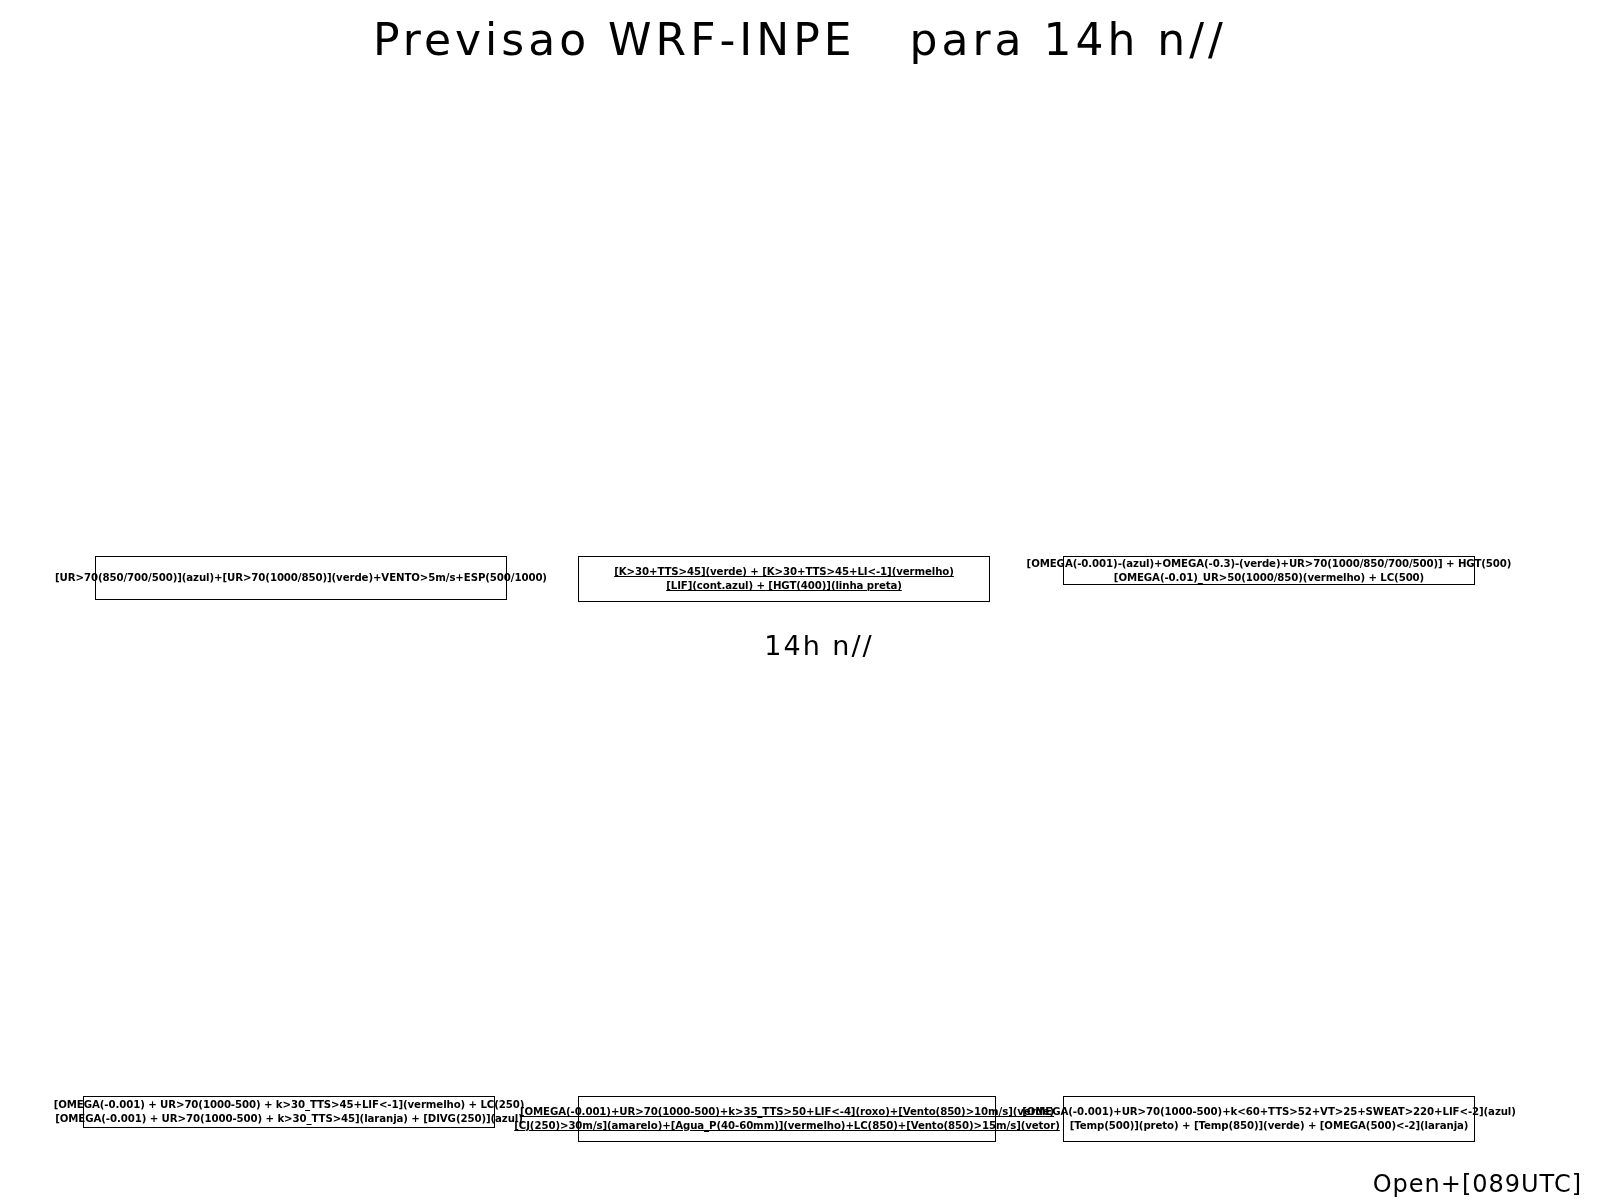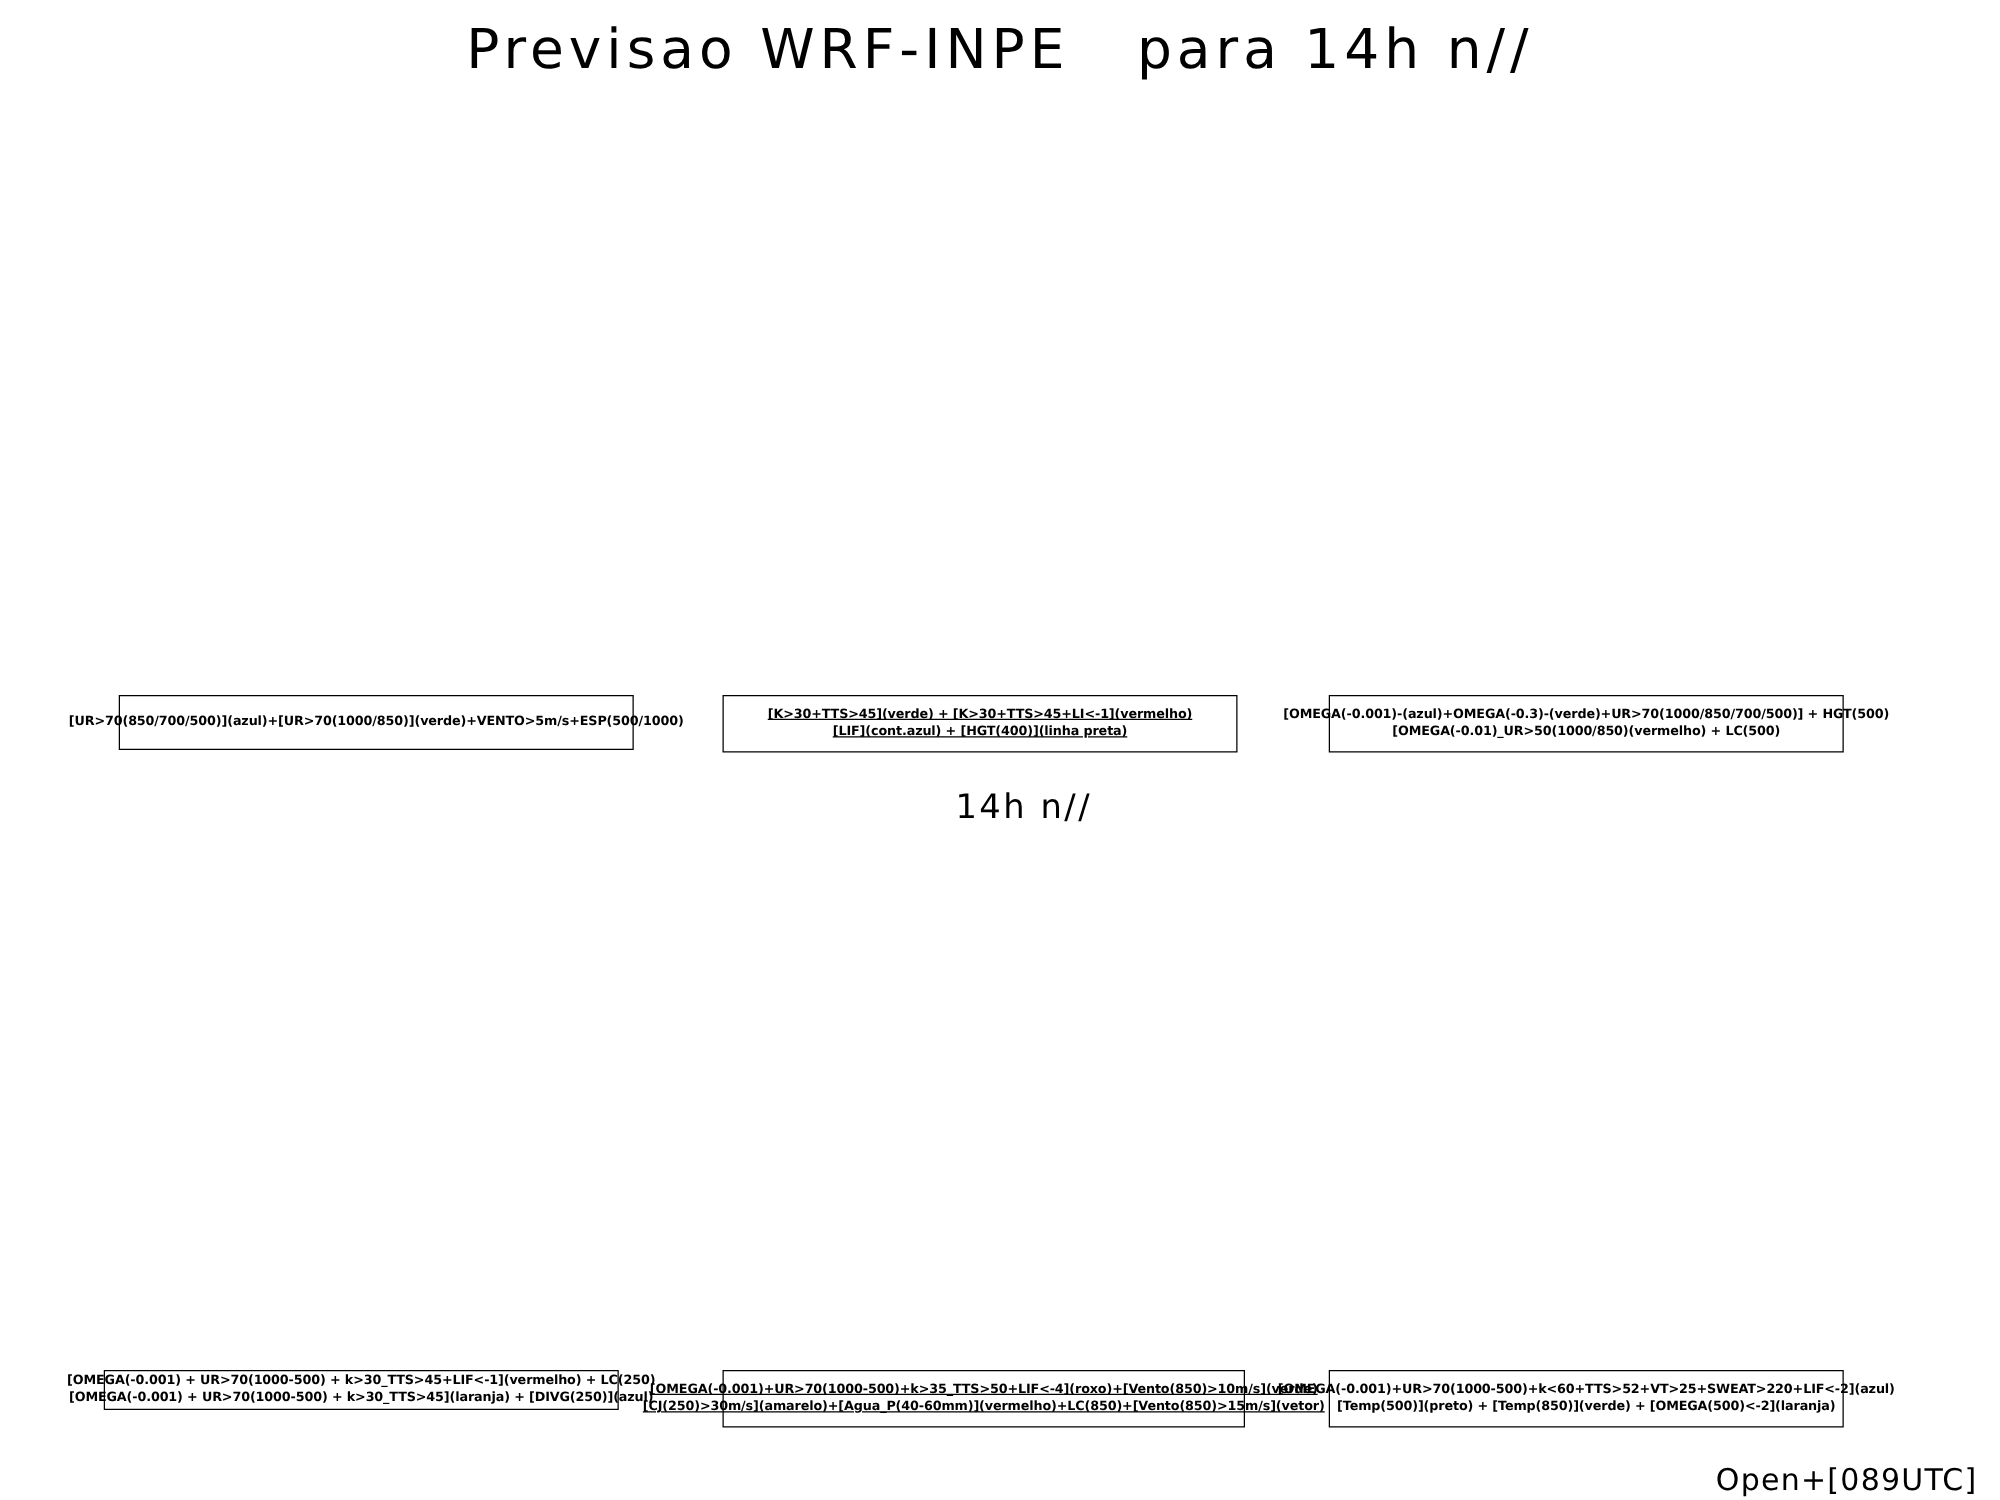--- a/index.html
+++ b/index.html
@@ -78,21 +78,21 @@
     color: #000000;
     line-height: 1.35;
     white-space: nowrap;
     text-align: center;
     letter-spacing: -0.1px;
   }
 
   
   #legend-tl { left: 95px;   top: 556px;  width: 412px; height: 44px; }
   #legend-tc { left: 578px;  top: 556px;  width: 412px; height: 46px; text-decoration: underline; }
-  #legend-tr { left: 1063px; top: 556px;  width: 412px; height: 46px; }
+  #legend-tr { left: 1063px; top: 556px;  width: 412px; height: 29px; }
   
   #legend-bl { left: 83px;   top: 1096px; width: 412px; height: 32px; }
   #legend-bc { left: 578px;  top: 1096px; width: 418px; height: 46px; text-decoration: underline; }
   #legend-br { left: 1063px; top: 1096px; width: 412px; height: 46px; }
 </style>
 </head>
 <body>
 
 <div class="main-title">Previsao WRF-INPE   para 14h n//</div>
 

